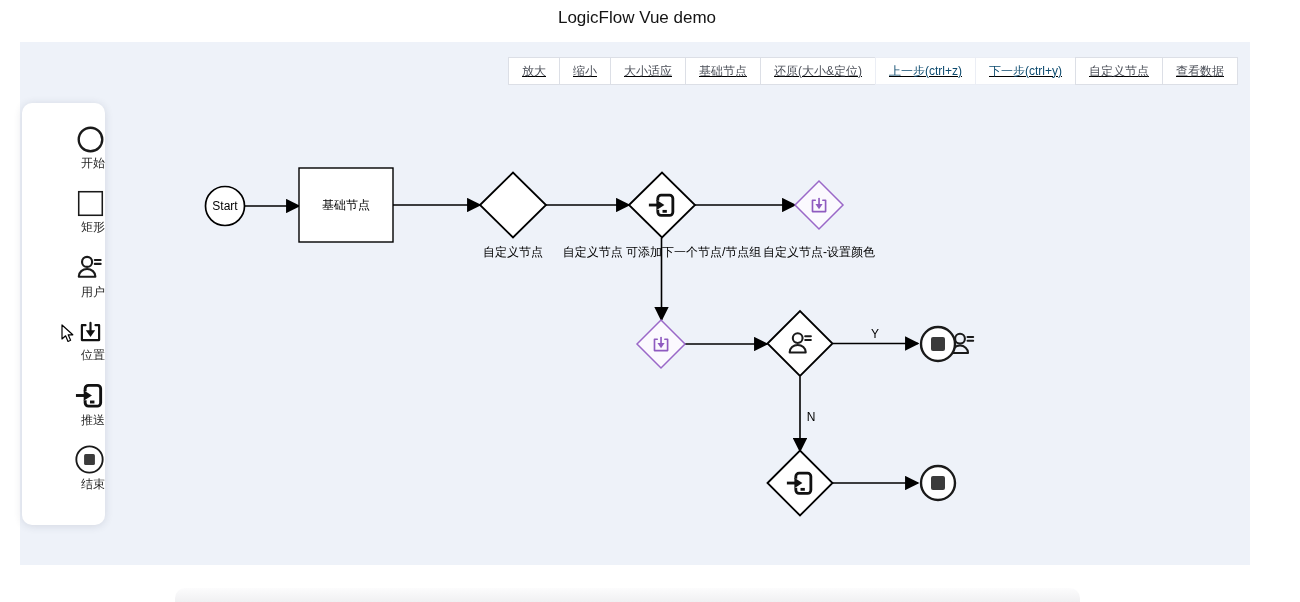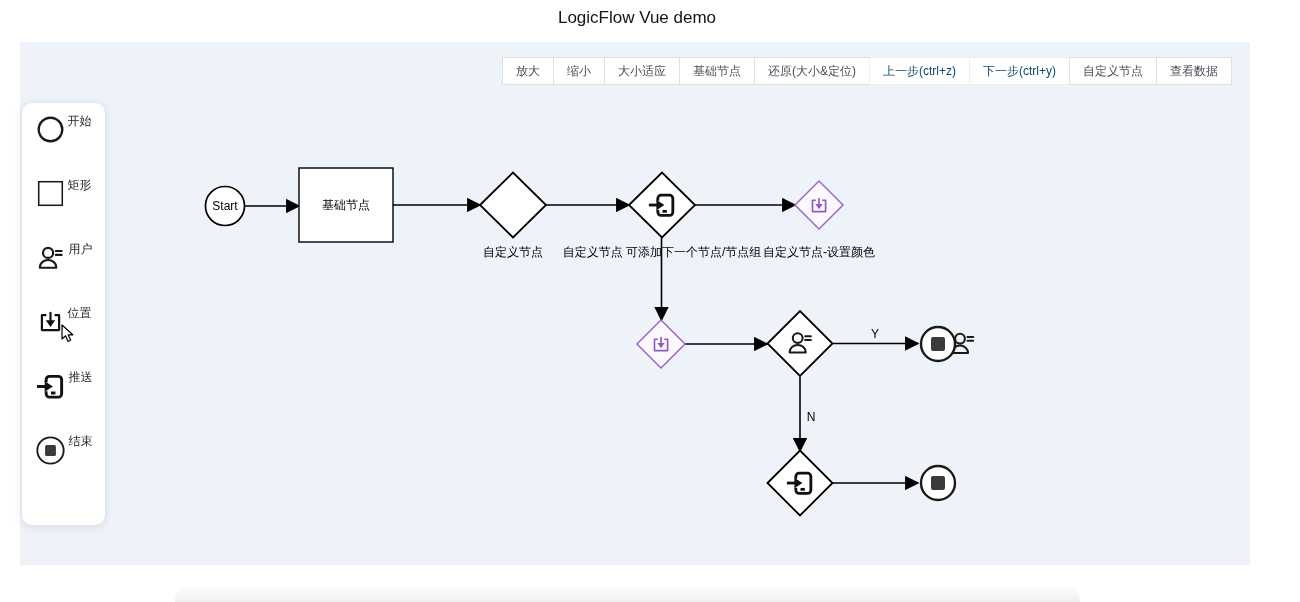--- a/index.html
+++ b/index.html
@@ -11,38 +11,38 @@
   }
   .page-title {
     position:absolute; top:8px; left:0; width:1274px;
     text-align:center; font-size:17px; font-weight:400; color:#141414;
   }
   .canvas {
     position:absolute; left:20px; top:42px; width:1230px; height:523px;
     background:#eef2f9;
   }
   .toolbar {
-    position:absolute; top:15px; right:18px; display:flex; z-index:4;
+    position:absolute; top:15px; right:12px; display:flex; z-index:4;text-decoration:underline;
   }
   .tb-btn {
     height:28px; padding:0 13px; display:flex; align-items:center;
     font-family:inherit; font-size:12px; color:#4a4e57; white-space:nowrap;
     background:#ffffff; border:1px solid #dcdfe6; margin-left:-1px; cursor:pointer;
   }
   .tb-btn.disabled { color:#0c4a6e; border-color:#ebeef5; cursor:not-allowed; }
   .palette {
     position:absolute; left:22px; top:103px; width:83px; height:422px;
     background:#ffffff; border-radius:10px;
     box-shadow:0 1px 8px rgba(40,50,80,0.14);
     z-index:5; display:flex; flex-direction:column; align-items:center;
     padding-top:12px;
   }
   .palette-item {
-    width:100%; height:64px; display:flex; flex-direction:row;
-    align-items:flex-start; justify-content:center; gap:3px; cursor:grab;
+    width:100%; height:64px; display:flex; flex-direction:column;
+    align-items:flex-end; justify-content:center; gap:3px; cursor:grab;
   }
   .palette-label { font-size:12px; color:#262626; line-height:1; }
   .diagram { position:absolute; left:0; top:0; width:1230px; height:523px; }
   .node-label { font-size:12px; fill:#000000; }
   .edge-label { font-size:12px; fill:#000000; }
   .mouse-cursor { position:absolute; left:61px; top:324px; z-index:9; }
   .bottom-panel-edge {
     position:absolute; left:175px; top:588px; width:905px; height:14px;
     border-radius:10px 10px 0 0;
     background:linear-gradient(#fcfcfd, #f0f0f2);

